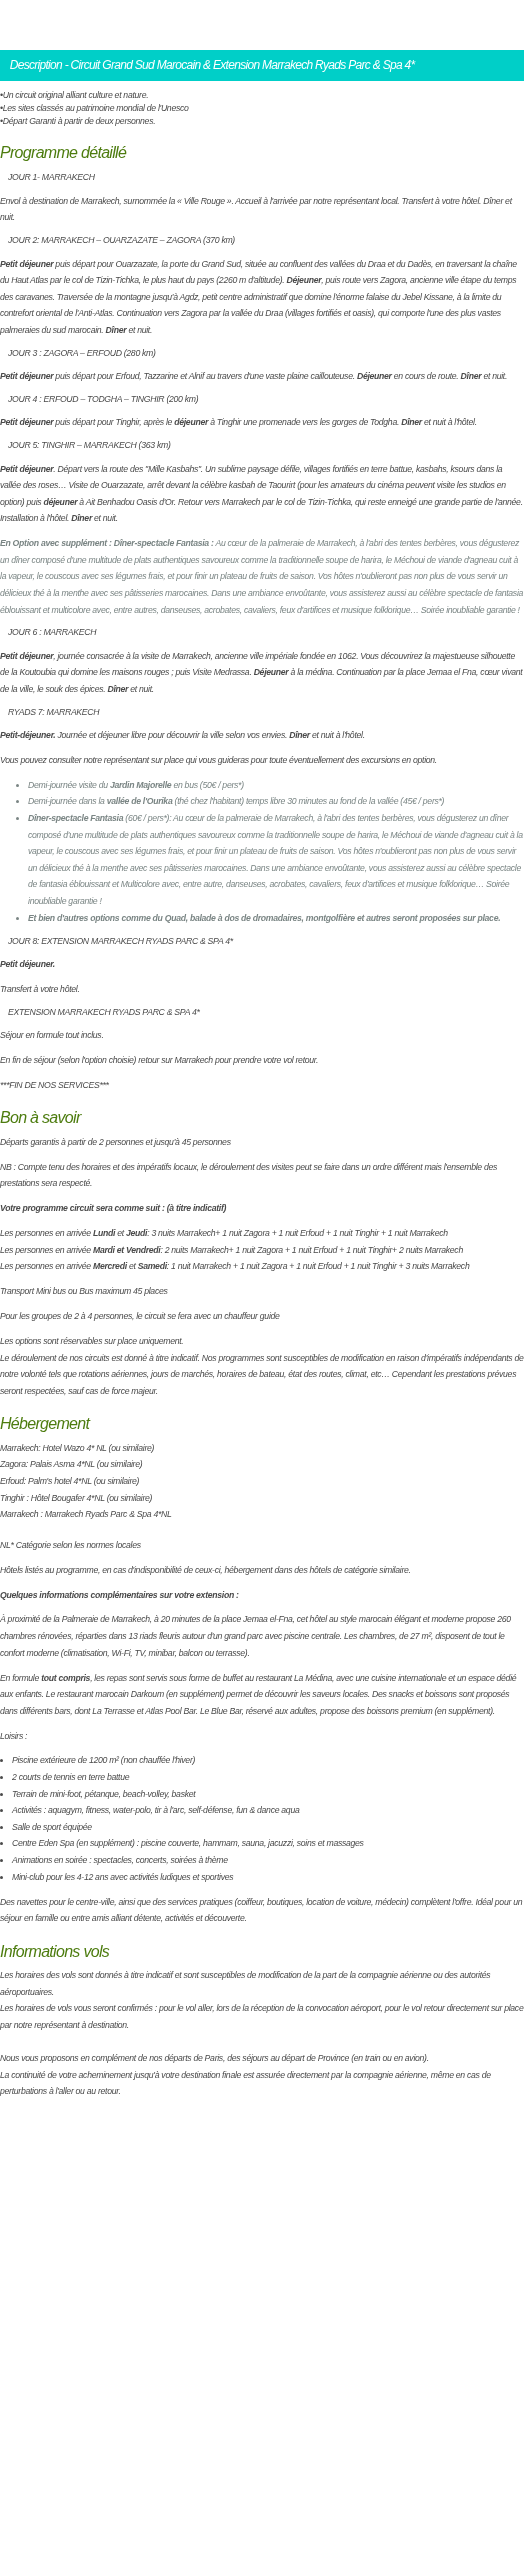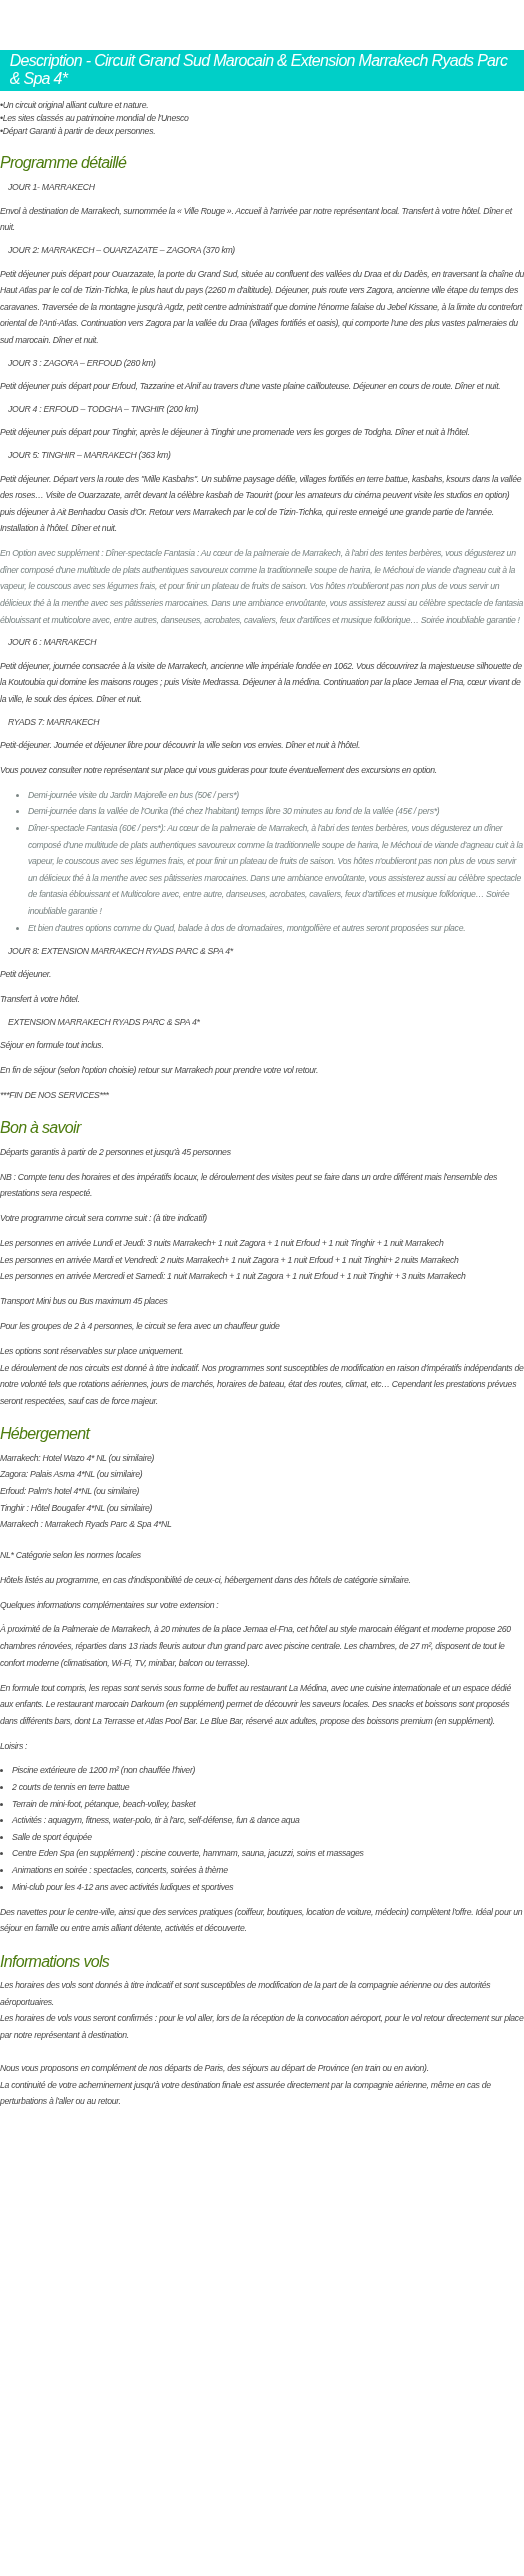--- a/index.html
+++ b/index.html
@@ -10,38 +10,38 @@
     color: #4a4a4a;
     font-size: 8.7px;
     letter-spacing: -0.3px;
   }
   .page { padding: 0 0 14px 0; }
   .banner {
     margin-top: 50px;
     background: #00cfc8;
     color: #ffffff;
     padding: 2.1px 7px 2.8px 9.7px;
-    font-size: 16px;
-    line-height: 18px;
+    font-size: 12px;
+    line-height: 26px;
     letter-spacing: -0.7px;
   }
   .intro { margin: 8.3px 0 0 0; padding: 0; list-style: none; }
   .intro li { line-height: 13px; }
   .intro li::before { content: "\2022 "; }
   h2.section {
     color: #4d7c0f;
     font-size: 16px;
     font-weight: normal;
     letter-spacing: -0.7px;
     margin: 14px 0 5.5px 0;
     line-height: 21px;
   }
   .dayhead { margin: 8.3px 0 8.3px 0; line-height: 13px; padding-left: 8px; }
   p { margin: 0 0 8.3px 0; line-height: 16.6px; }
-  b { font-weight: normal; }
+  b { font-weight: bold; }
   .grey { color: #7a8584; }
   .opt-title { text-decoration: underline; color: #5a6968; margin: 9.7px 0 8.3px 0; line-height: 13px; }
   ul.opts { margin: 0 0 8.3px 0; padding-left: 28px; color: #7a8584; }
   ul.opts li { line-height: 16.6px; }
   ul.loisirs { margin: 0 0 8.3px 0; padding-left: 12px; }
   ul.loisirs li { line-height: 16.6px; }
   .lines p { margin: 0; }
 </style>
 </head>
 <body>

